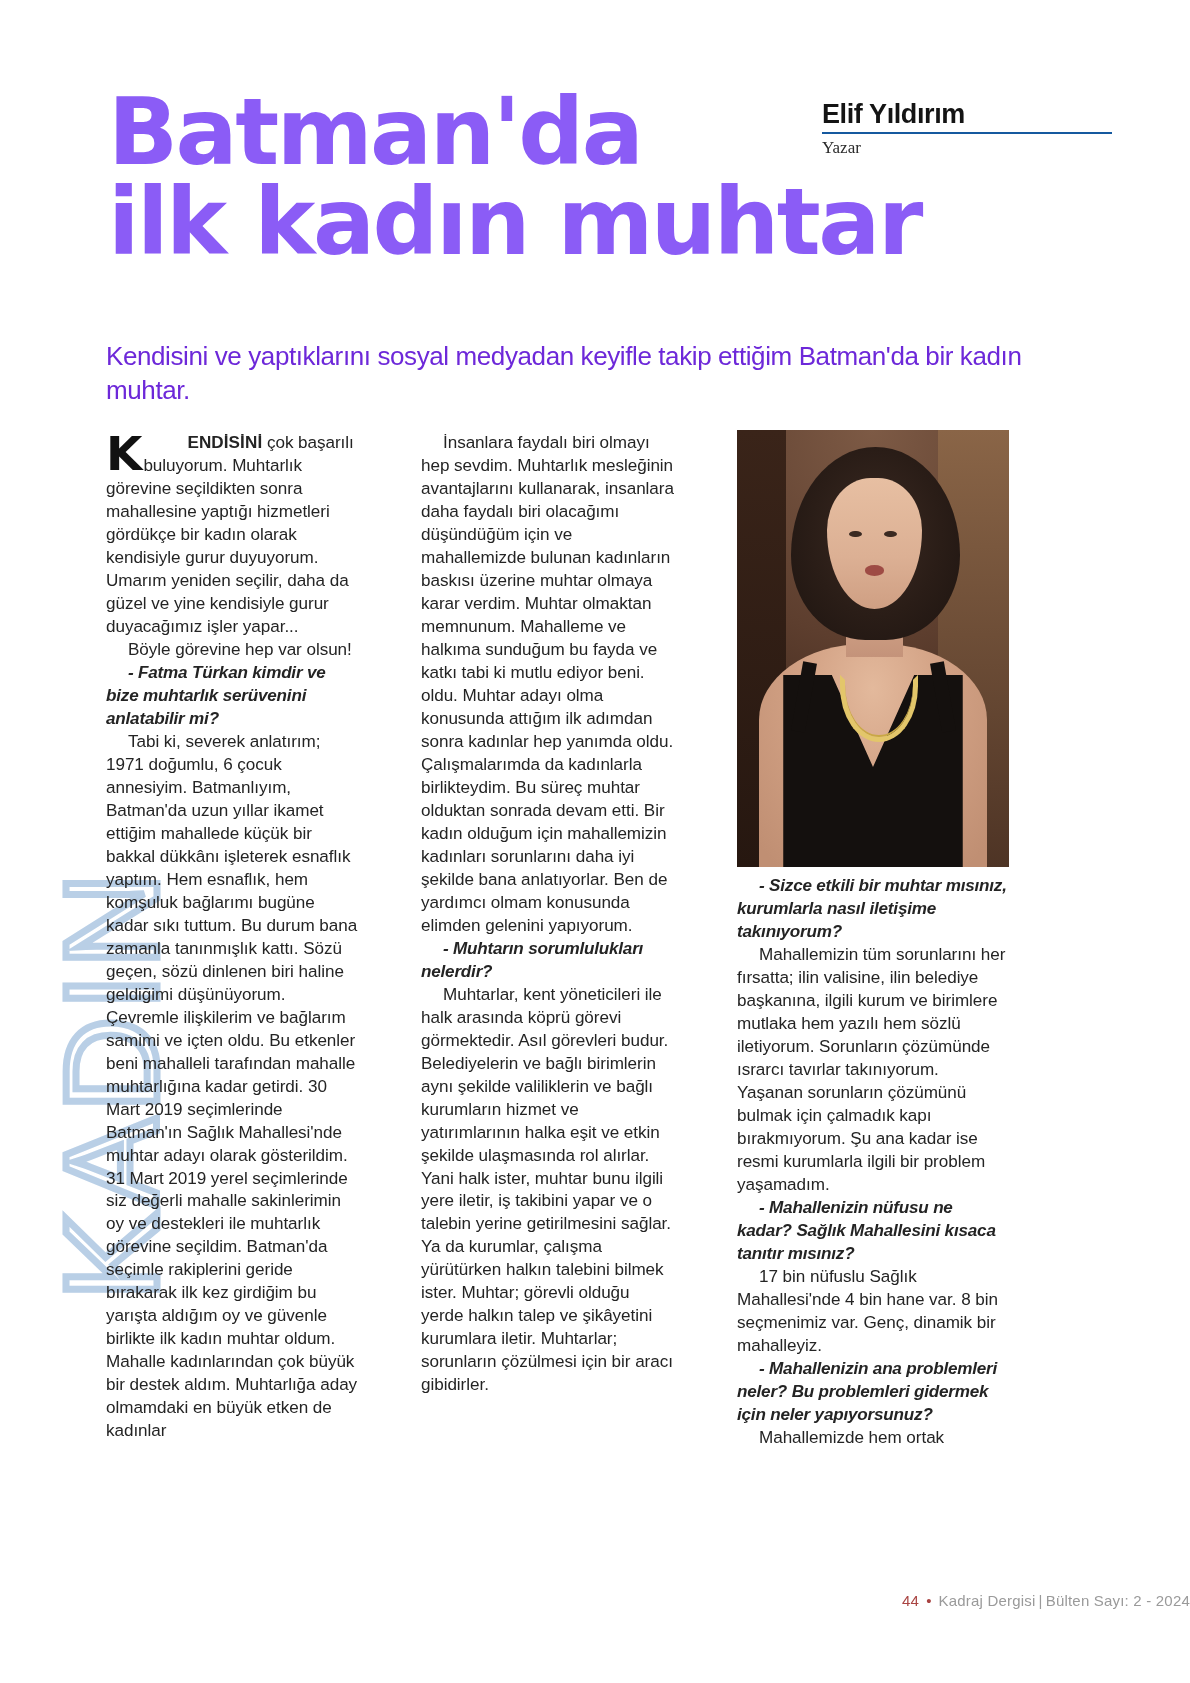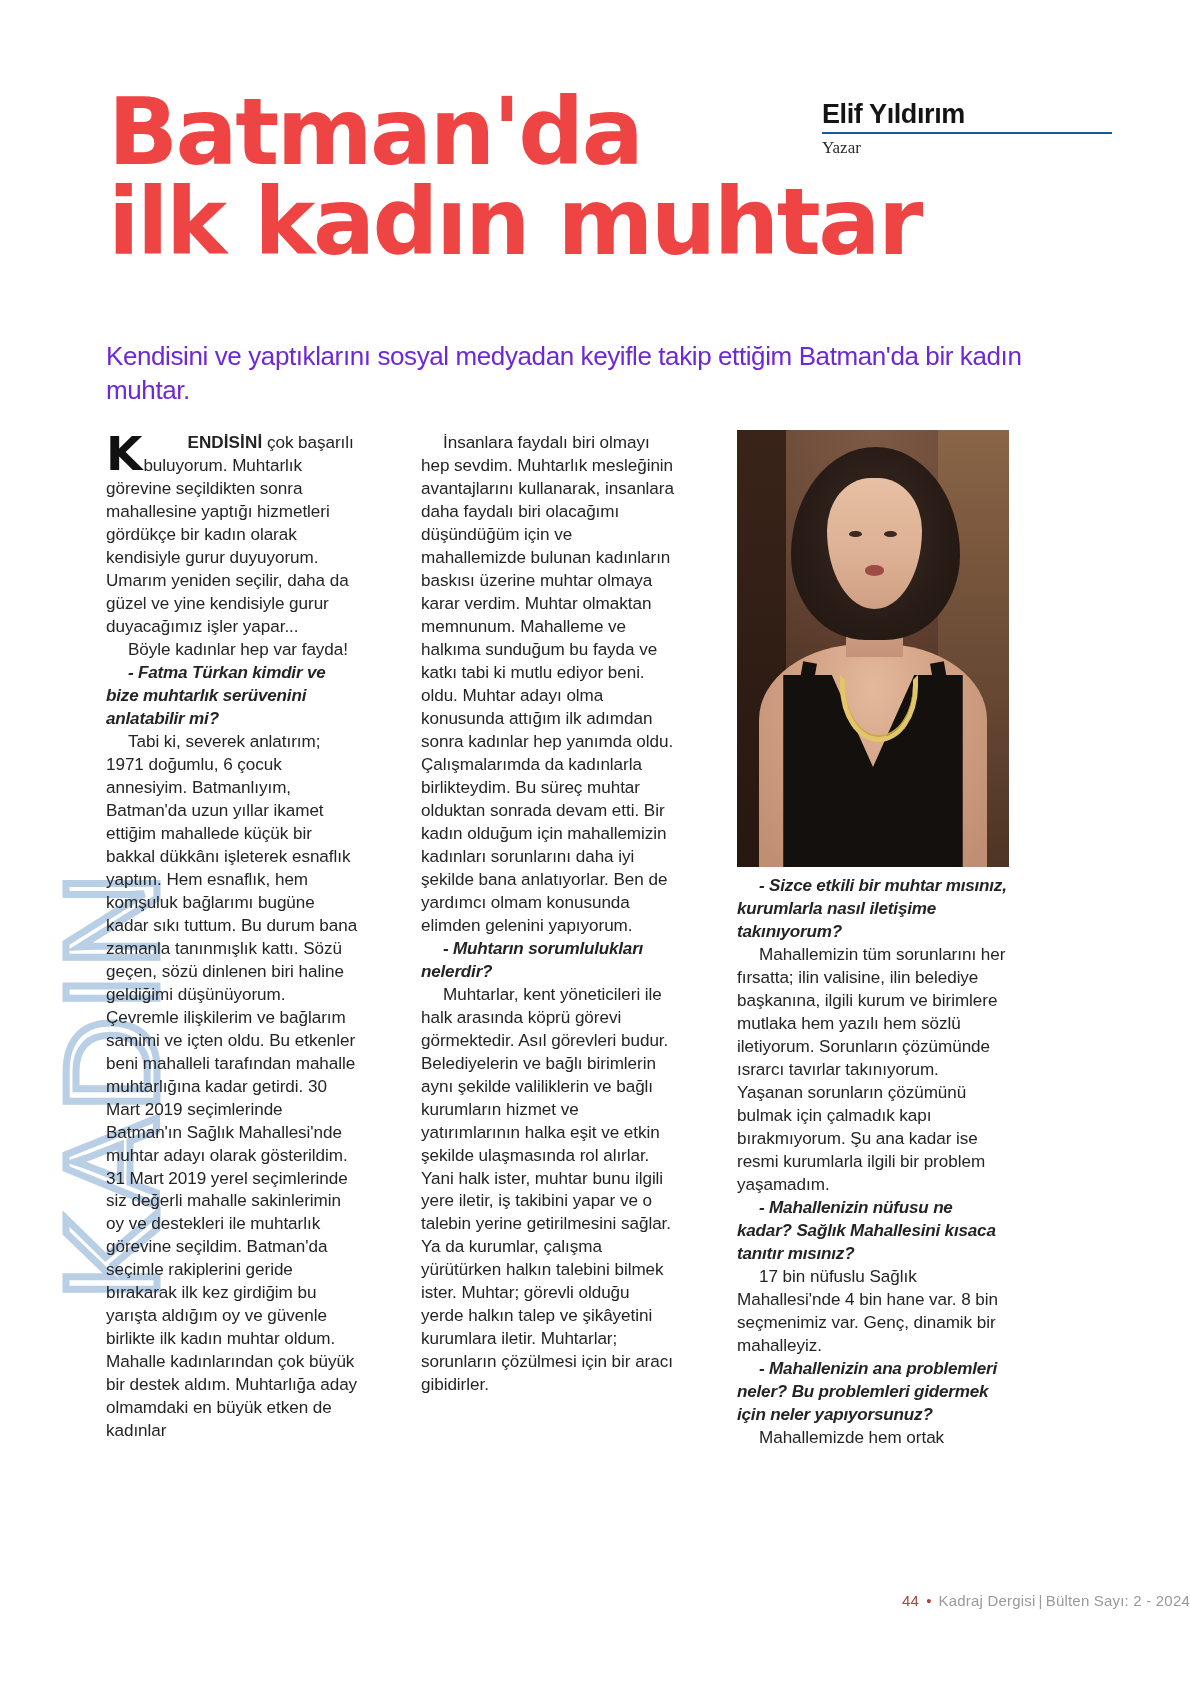--- a/index.html
+++ b/index.html
@@ -48,21 +48,21 @@
   #headline {
     position: absolute;
     left: 108px;
     top: 88px;
     width: 930px;
     font-family: "DejaVu Sans", sans-serif;
     font-weight: 700;
     font-size: 92px;
     line-height: 0.98;
     letter-spacing: -2.5px;
-    color: #ef4444;
+    color: #8b5cf6;
     white-space: pre-line;
   }
   #byline-block {
     position: absolute;
     right: 78px;
     top: 100px;
     width: 290px;
     text-align: left;
   }
   #byline-name {
@@ -259,21 +259,21 @@
       <div id="byline-name">Elif Yıldırım</div>
       <div id="byline-rule"></div>
       <div id="byline-role">Yazar</div>
     </div>
   </div>
 
   <div id="standfirst">Kendisini ve yaptıklarını sosyal medyadan keyifle takip ettiğim Batman'da bir kadın muhtar.</div>
 
   <div class="col" id="col1">
     <p class="dropcap-para"><span class="dropcap">K</span><span class="leadcaps">ENDİSİNİ</span><span> çok başarılı buluyorum. Muhtarlık görevine seçildikten sonra mahallesine yaptığı hizmetleri gördükçe bir kadın olarak kendisiyle gurur duyuyorum. Umarım yeniden seçilir, daha da güzel ve yine kendisiyle gurur duyacağımız işler yapar...</span></p>
-    <p class="para">Böyle kadınlar hep var fayda!</p>
+    <p class="para">Böyle görevine hep var olsun!</p>
     <p class="qhead">- Fatma Türkan kimdir ve bize muhtarlık serüvenini anlatabilir mi?</p>
     <p class="para">Tabi ki, severek anlatırım; 1971 doğumlu, 6 çocuk annesiyim. Batmanlıyım, Batman'da uzun yıllar ikamet ettiğim mahallede küçük bir bakkal dükkânı işleterek esnaflık yaptım. Hem esnaflık, hem komşuluk bağlarımı bugüne kadar sıkı tuttum. Bu durum bana zamanla tanınmışlık kattı. Sözü geçen, sözü dinlenen biri haline geldiğimi düşünüyorum. Çevremle ilişkilerim ve bağlarım samimi ve içten oldu. Bu etkenler beni mahalleli tarafından mahalle muhtarlığına kadar getirdi. 30 Mart 2019 seçimlerinde Batman'ın Sağlık Mahallesi'nde muhtar adayı olarak gösterildim. 31 Mart 2019 yerel seçimlerinde siz değerli mahalle sakinlerimin oy ve destekleri ile muhtarlık görevine seçildim. Batman'da seçimle rakiplerini geride bırakarak ilk kez girdiğim bu yarışta aldığım oy ve güvenle birlikte ilk kadın muhtar oldum. Mahalle kadınlarından çok büyük bir destek aldım. Muhtarlığa aday olmamdaki en büyük etken de kadınlar</p>
   </div>
 
   <div class="col" id="col2">
     <p class="para">İnsanlara faydalı biri olmayı hep sevdim. Muhtarlık mesleğinin avantajlarını kullanarak, insanlara daha faydalı biri olacağımı düşündüğüm için ve mahallemizde bulunan kadınların baskısı üzerine muhtar olmaya karar verdim. Muhtar olmaktan memnunum. Mahalleme ve halkıma sunduğum bu fayda ve katkı tabi ki mutlu ediyor beni.</p>
     <p class="para flush">oldu. Muhtar adayı olma konusunda attığım ilk adımdan sonra kadınlar hep yanımda oldu. Çalışmalarımda da kadınlarla birlikteydim. Bu süreç muhtar olduktan sonrada devam etti. Bir kadın olduğum için mahallemizin kadınları sorunlarını daha iyi şekilde bana anlatıyorlar. Ben de yardımcı olmam konusunda elimden gelenini yapıyorum.</p>
     <p class="qhead">- Muhtarın sorumlulukları nelerdir?</p>
     <p class="para">Muhtarlar, kent yöneticileri ile halk arasında köprü görevi görmektedir. Asıl görevleri budur. Belediyelerin ve bağlı birimlerin aynı şekilde valiliklerin ve bağlı kurumların hizmet ve yatırımlarının halka eşit ve etkin şekilde ulaşmasında rol alırlar. Yani halk ister, muhtar bunu ilgili yere iletir, iş takibini yapar ve o talebin yerine getirilmesini sağlar. Ya da kurumlar, çalışma yürütürken halkın talebini bilmek ister. Muhtar; görevli olduğu yerde halkın talep ve şikâyetini kurumlara iletir. Muhtarlar; sorunların çözülmesi için bir aracı gibidirler.</p>
   </div>

